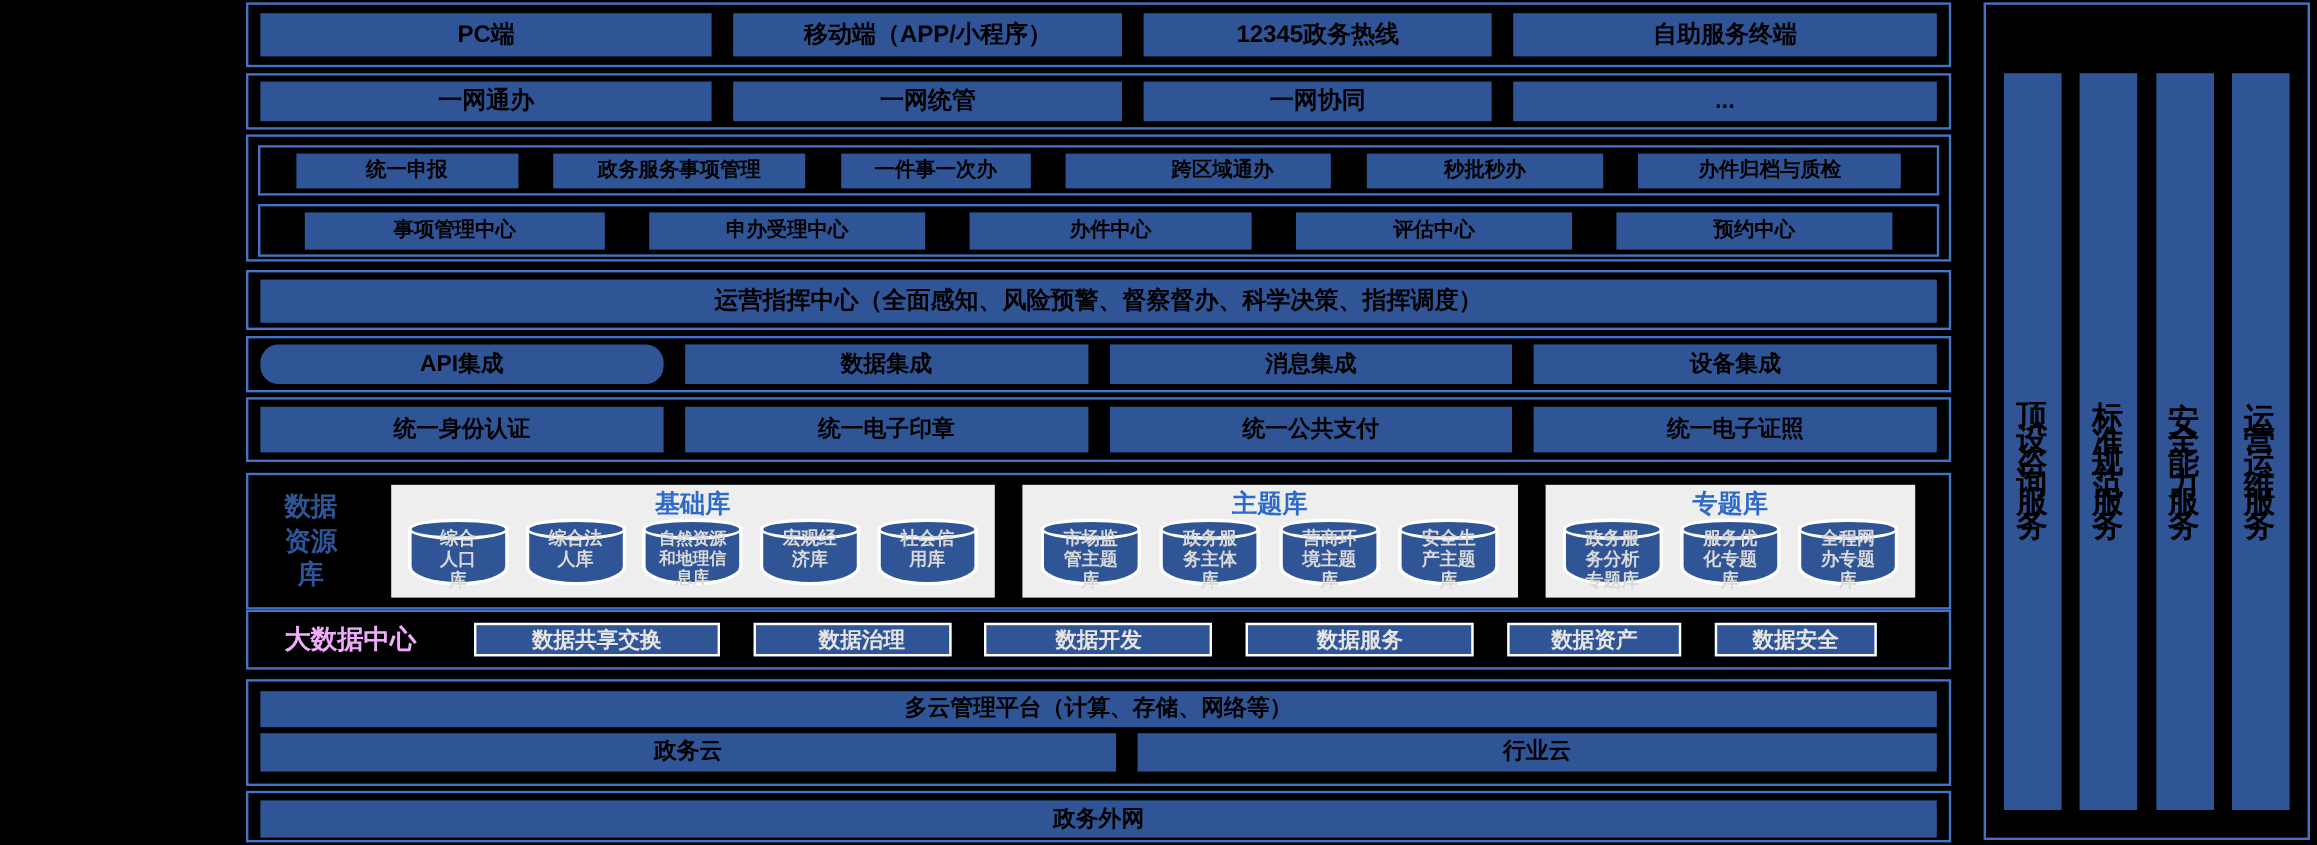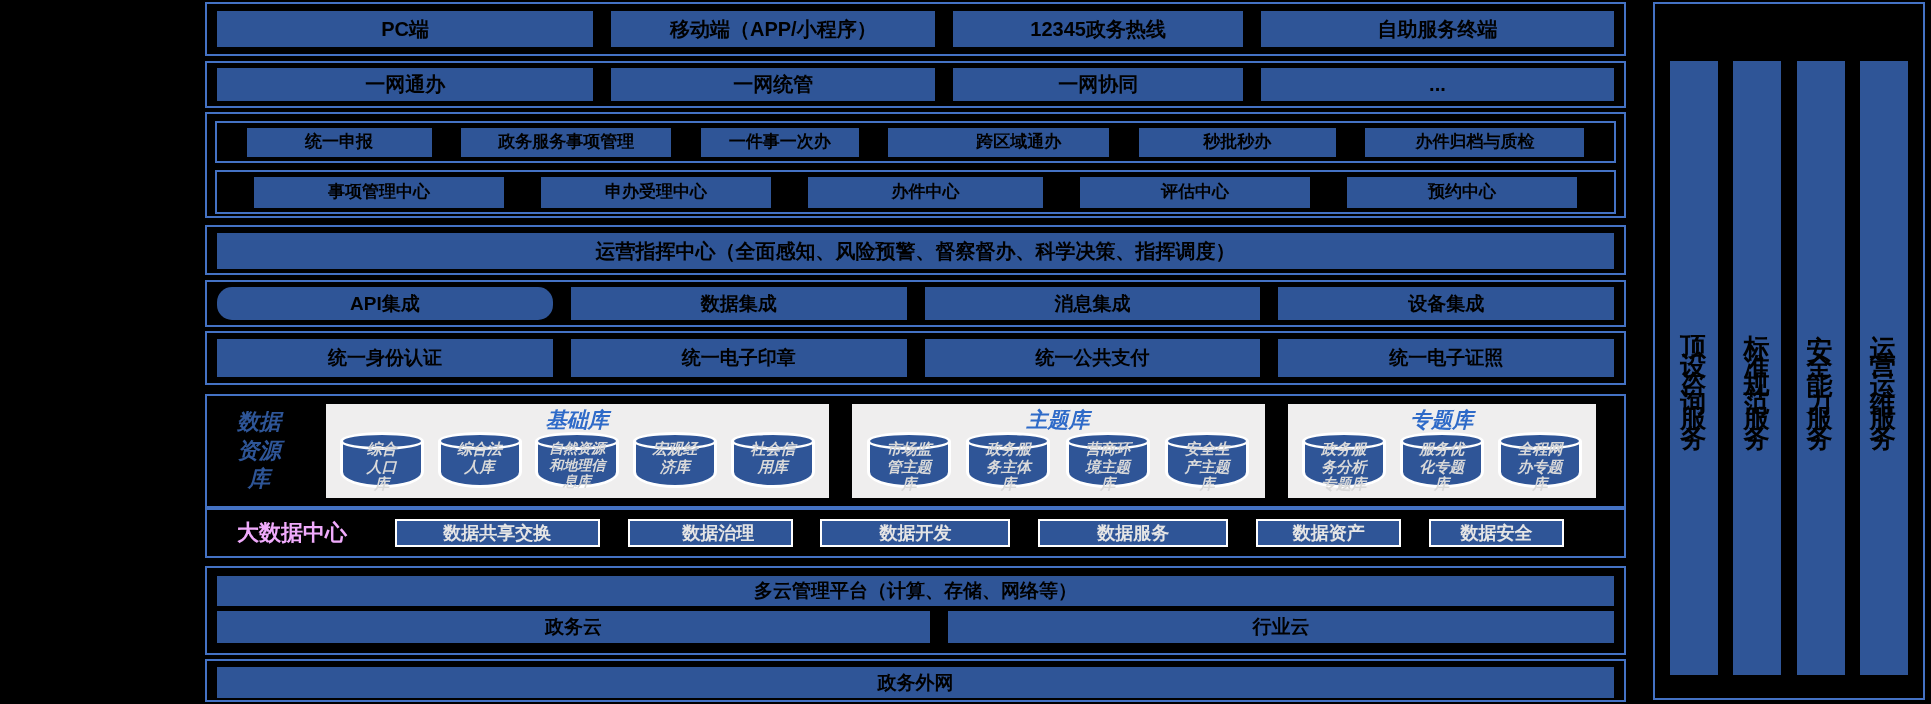--- a/index.html
+++ b/index.html
@@ -106,21 +106,21 @@
       <div class="btn h33 g100" style="font-size:19px;">设备集成</div>
     </div>
 
     <div class="frame hrow" style="top:331px; height:54px;">
       <div class="btn h38 g100" style="font-size:19px;">统一身份认证</div>
       <div class="btn h38 g100" style="font-size:19px;">统一电子印章</div>
       <div class="btn h38 g100" style="font-size:19px;">统一公共支付</div>
       <div class="btn h38 g100" style="font-size:19px;">统一电子证照</div>
     </div>
 
-    <div class="frame" style="top:394px; height:114px; display:flex; align-items:center; padding:0 28px 0 8px; gap:23px;font-style:italic;">
+    <div class="frame" style="top:394px; height:114px; display:flex; align-items:center; padding:0 28px 0 8px; gap:23px;">
       <div class="res-label">数据
 资源
 库</div>
 
       <div class="panel" style="flex:1.63 1 0; height:94px;">
         <div class="panel-title">基础库</div>
         <div class="panel-cyls">
           <div class="cyl">
               <div class="cyl-body"></div>
               <div class="cyl-topface"></div>

